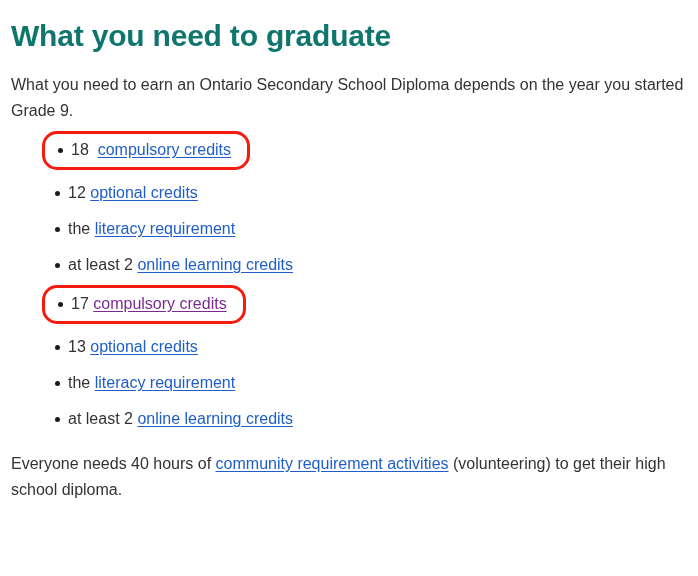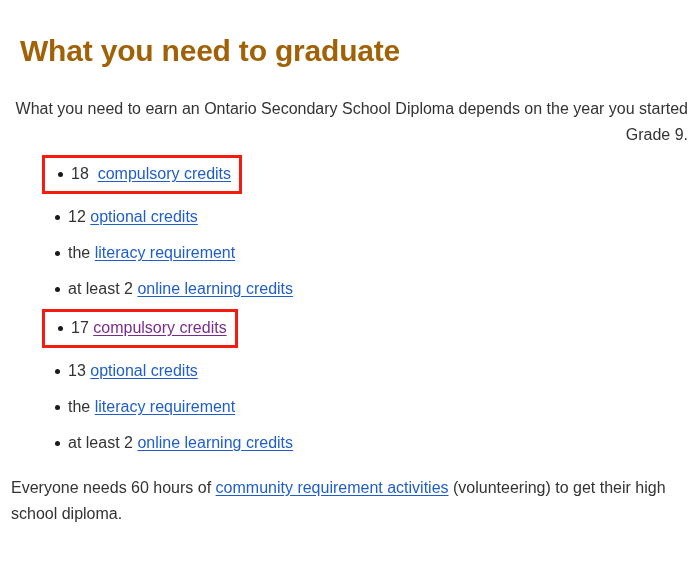--- a/index.html
+++ b/index.html
@@ -20,52 +20,53 @@
   .page {
     width: 698px;
     padding: 0 10px 0 11px;
   }
 
   
   .page-title {
     font-size: 30px;
     line-height: 36px;
     font-weight: bold;
-    color: #a16207;
+    color: #0f766e;
     letter-spacing: -0.2px;
-    margin: 9px;
-    padding-top: 24px;
+    margin: 0;
+    padding-top: 18px;
   }
 
   
   .para {
     font-size: 16px;
     line-height: 26px;
     color: #333333;
     margin: 0;
     padding-top: 16px;
   }
-  .para-intro { padding-top: 18px; text-align: right; }
+  .para-intro { padding-top: 18px; }
   .para-lead  { padding-top: 21px; }
   .para-final { padding-top: 19px; }
 
   
   .credit-list {
     list-style: none;
     margin: 0;
     padding: 0;
   }
   .credit-item {
     position: relative;
     font-size: 16px;
     line-height: 26px;
     color: #333333;
-    padding: 0 8px 0 57px;
+    padding: 0 16px 0 57px;
     margin-top: 10px;
     min-height: 26px;
+    border-radius: 15px;
   }
   .credit-item:first-child { margin-top: 7px; }
   .credit-item::before {
     content: "";
     position: absolute;
     left: 44px;
     top: 11px;
     width: 5px;
     height: 5px;
     border-radius: 50%;
@@ -107,16 +108,16 @@
 
   <p class="para para-intro">What you need to earn an Ontario Secondary School Diploma depends on the year you started Grade 9.</p>
 
 
   <ul class="credit-list" id="list-0"><li class="credit-item highlight"><span>18</span><span class="gap">  </span><a class="lnk lnk-blue">compulsory credits</a></li><li class="credit-item"><span>12</span><span class="gap"> </span><a class="lnk lnk-blue">optional credits</a></li><li class="credit-item"><span>the</span><span class="gap"> </span><a class="lnk lnk-blue">literacy requirement</a></li><li class="credit-item"><span>at least 2</span><span class="gap"> </span><a class="lnk lnk-blue">online learning credits</a></li></ul>
 
 
   <ul class="credit-list" id="list-1"><li class="credit-item highlight"><span>17</span><span class="gap"> </span><a class="lnk lnk-purple">compulsory credits</a></li><li class="credit-item"><span>13</span><span class="gap"> </span><a class="lnk lnk-blue">optional credits</a></li><li class="credit-item"><span>the</span><span class="gap"> </span><a class="lnk lnk-blue">literacy requirement</a></li><li class="credit-item"><span>at least 2</span><span class="gap"> </span><a class="lnk lnk-blue">online learning credits</a></li></ul>
 
   <p class="para para-final">
-    <span>Everyone needs 60 hours of </span><a class="lnk lnk-blue">community requirement activities</a><span> (volunteering) to get their high school diploma.</span>
+    <span>Everyone needs 40 hours of </span><a class="lnk lnk-blue">community requirement activities</a><span> (volunteering) to get their high school diploma.</span>
   </p>
 
 </div>
 
 </body></html>

